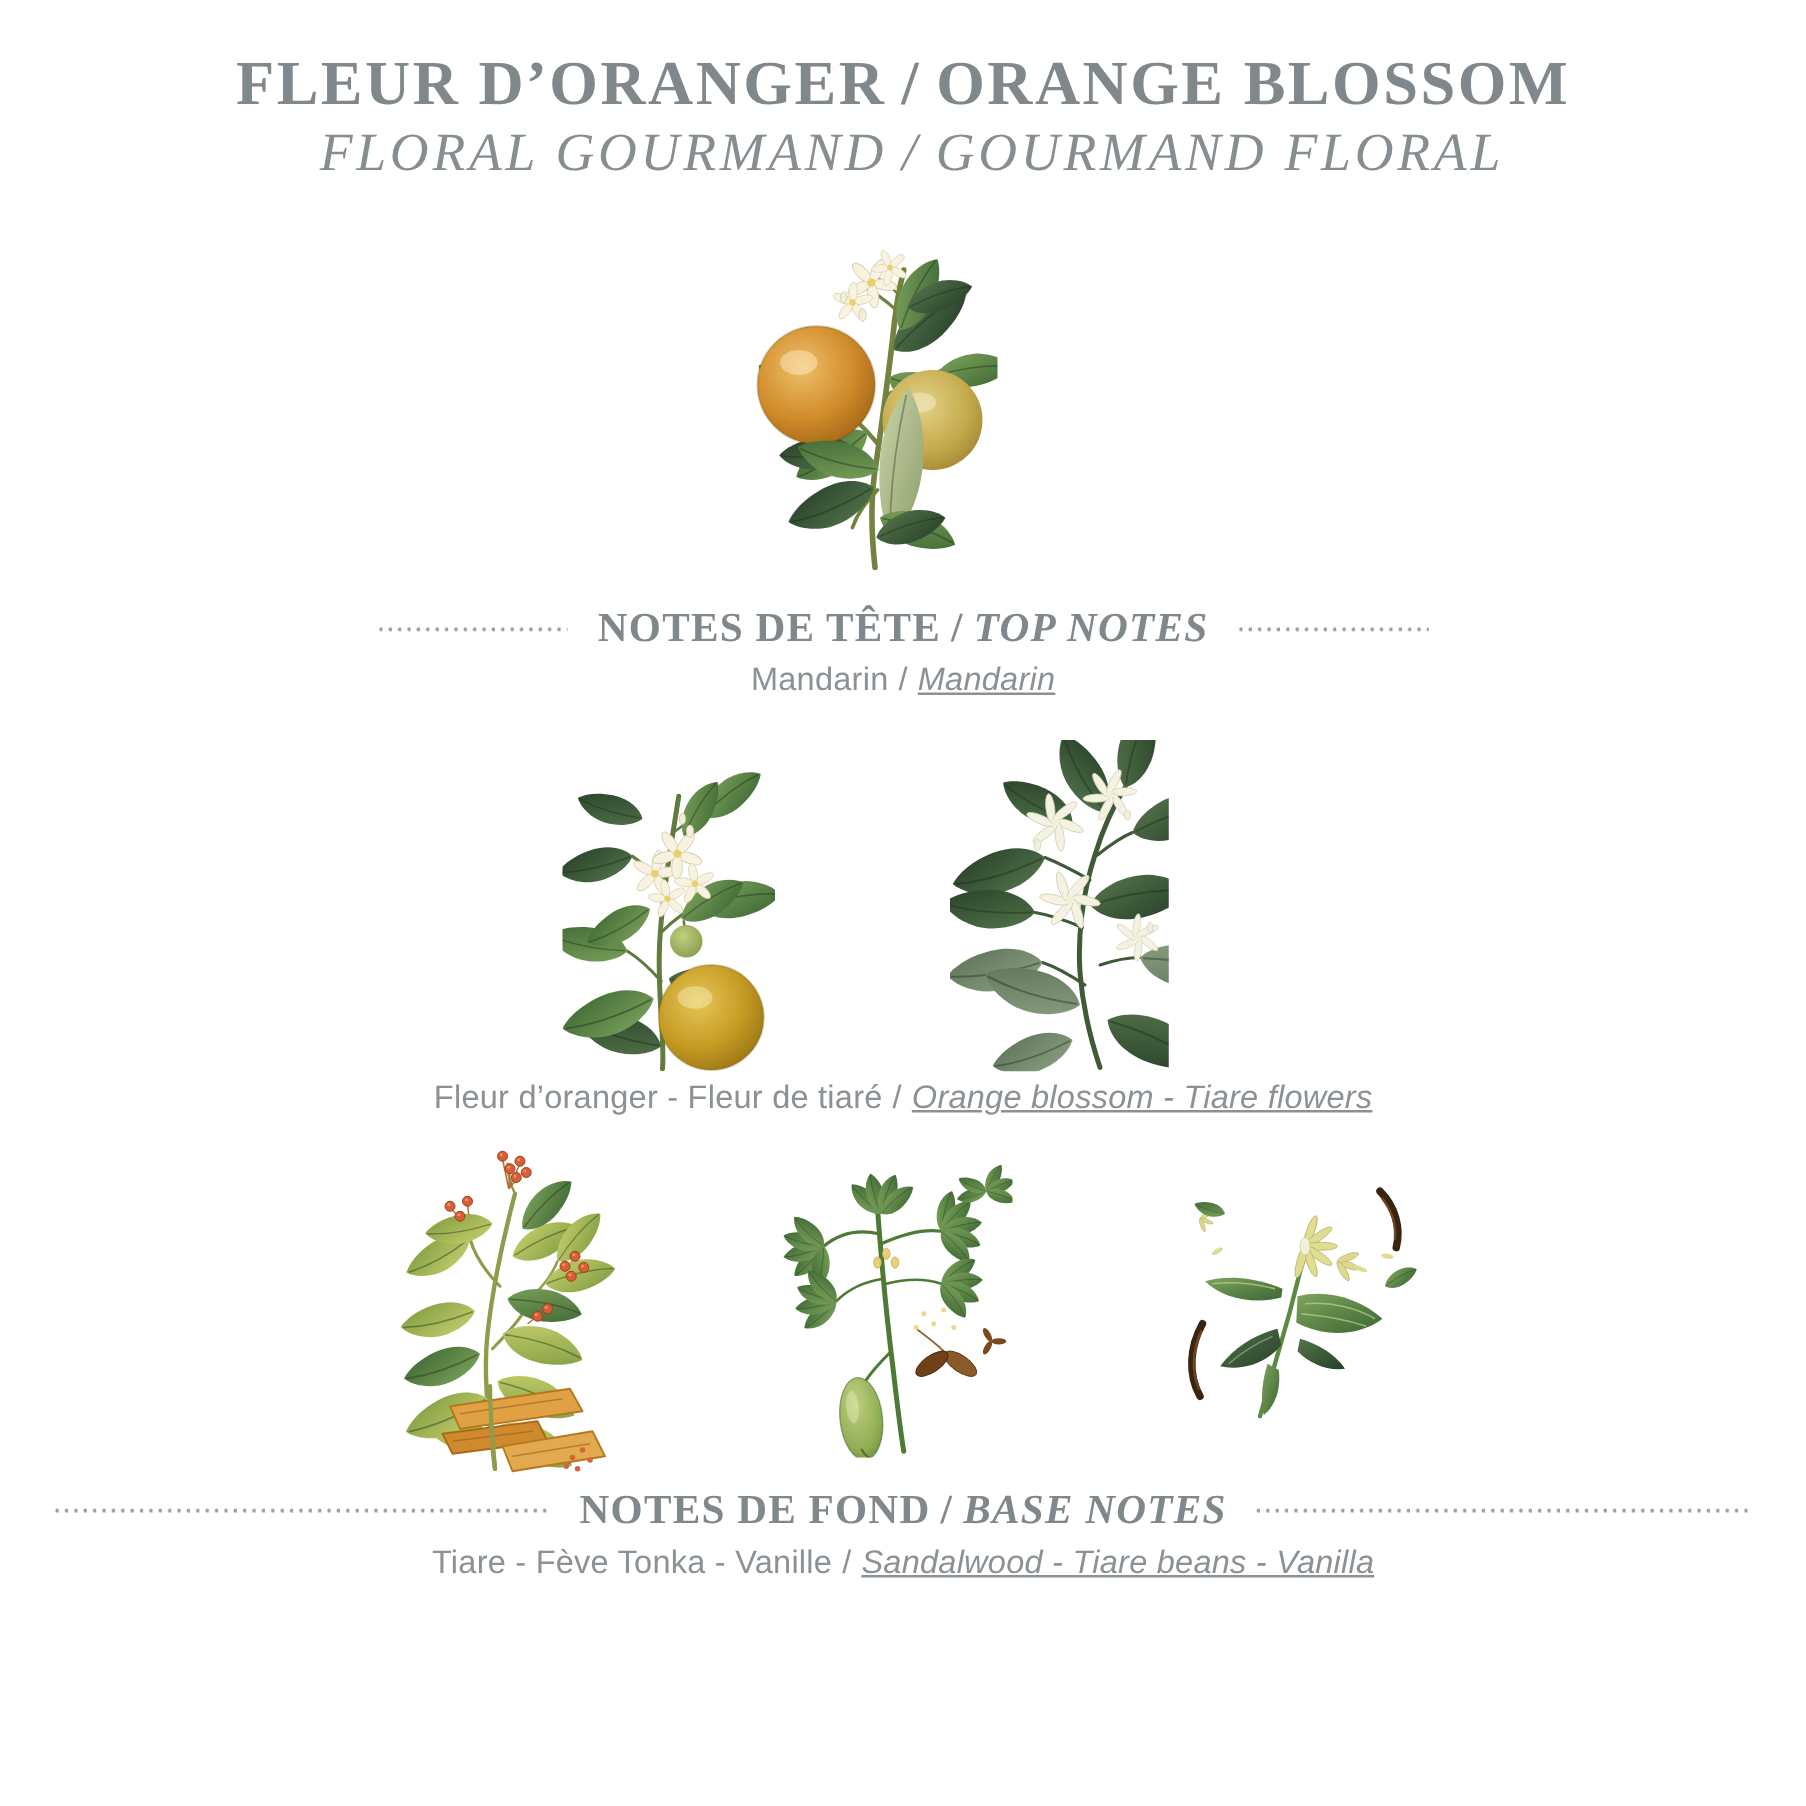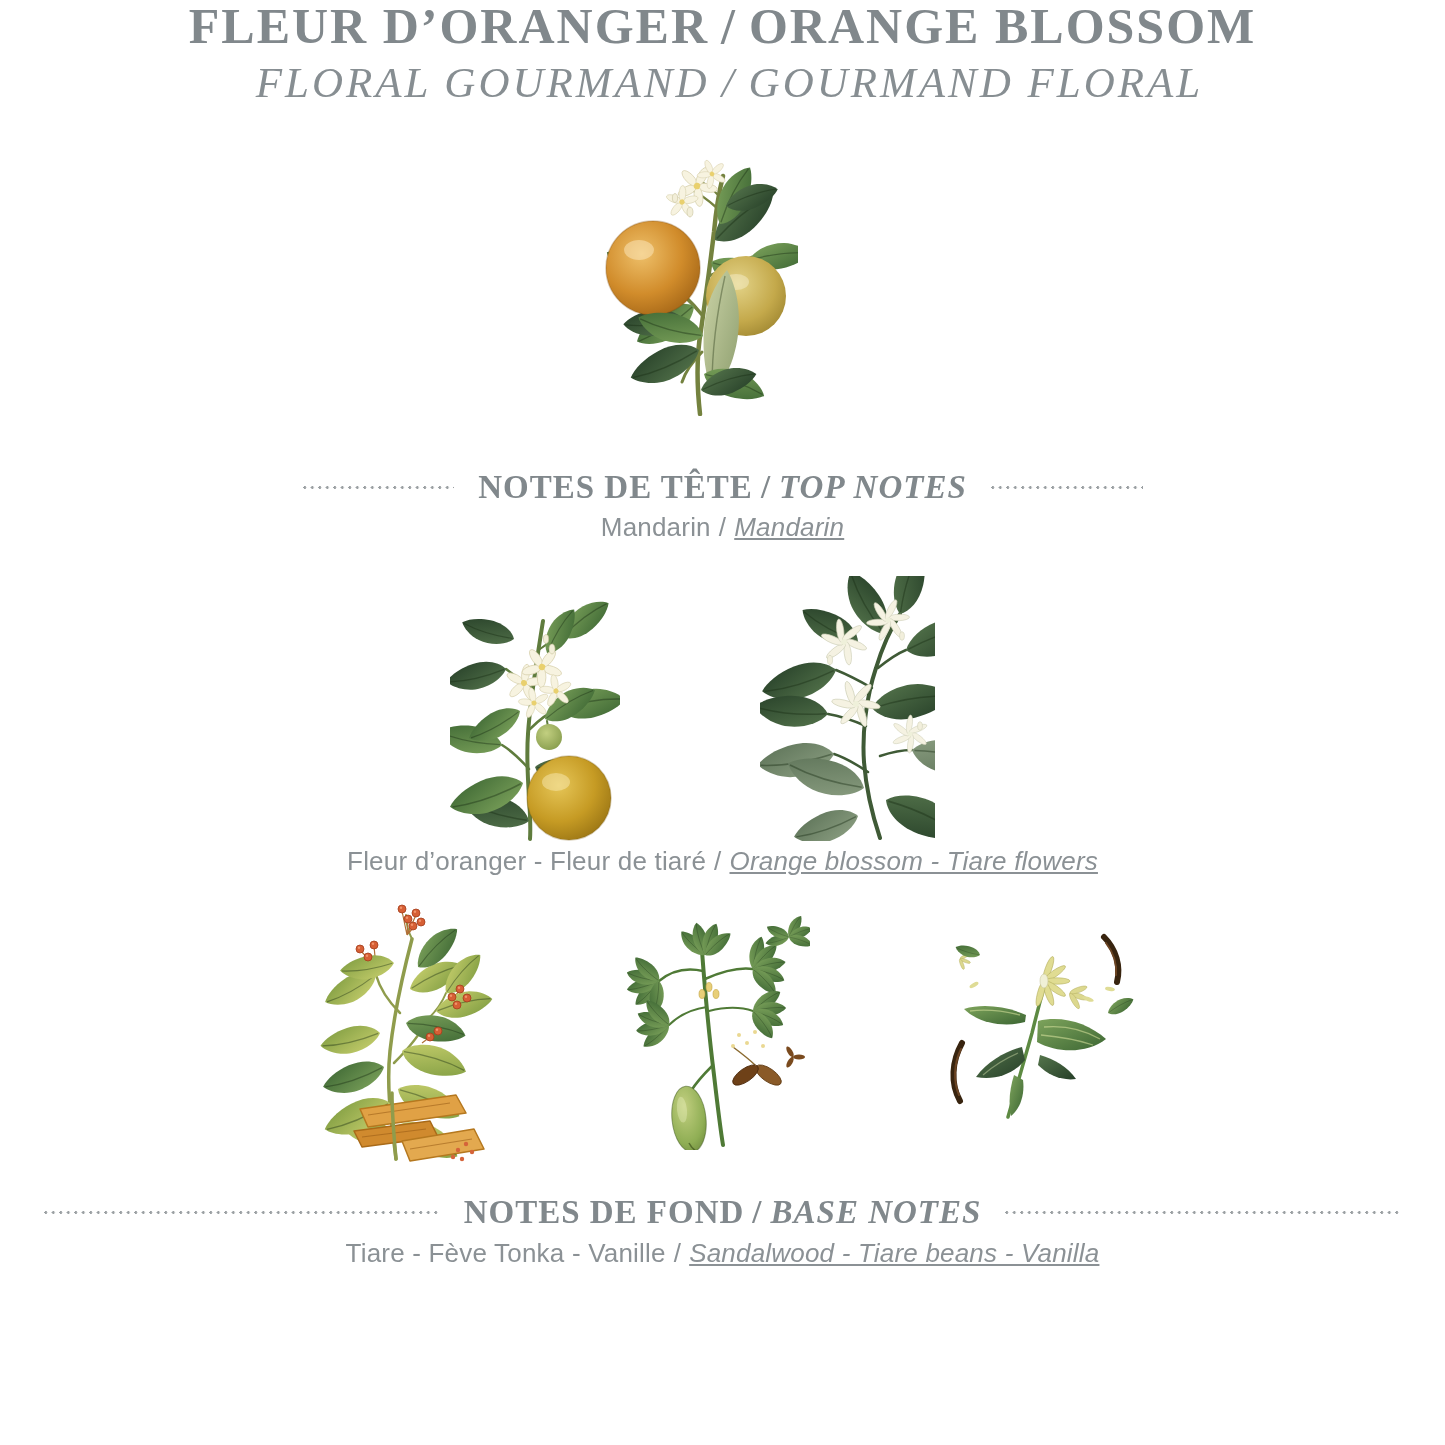--- a/index.html
+++ b/index.html
@@ -6,21 +6,21 @@
     --ink:#81888c;        
     --ink2:#878e92;       
     --notes:#8b9195;      
     --dot:#9ba0a3;        
     --bg:#ffffff;
   }
   *{margin:0;padding:0;box-sizing:border-box;}
   html,body{background:var(--bg);}
   .page{
     position:relative;width:1445px;height:1445px;background:var(--bg);
-    overflow:hidden;
+    overflow:hidden;padding-top:40px;
     font-family:"Liberation Sans",sans-serif;
   }
   
   .hdr{text-align:center;}
   .hdr h1{
     font-family:"Liberation Serif",serif;font-weight:700;font-size:50px;line-height:1.05;
     letter-spacing:2px;color:var(--ink);white-space:nowrap;
   }
   .hdr h2{
     margin-top:6px;font-family:"Liberation Serif",serif;font-style:italic;font-weight:400;
@@ -28,23 +28,23 @@
   }
   .hdr .sep{margin:0 12px;}
   
   .illus-row{display:flex;justify-content:center;align-items:flex-end;}
   .row-hero{margin-top:38px;transform:translateX(-25px);}
   .row-heart{margin-top:24px;gap:140px;transform:translateX(-30px);}
   .row-base{margin-top:14px;gap:110px;}
   svg.illus{display:block;}
   
   .rule-row{display:flex;align-items:center;margin:0 auto;gap:24px;}
-  .rule-row.w-top{width:840px;margin-top:52px;}
+  .rule-row.w-top{width:840px;margin-top:28px;}
   .rule-row.w-heart{width:1030px;margin-top:26px;}
-  .rule-row.w-base{width:1358px;margin-top:28px;}
+  .rule-row.w-base{width:1358px;margin-top:8px;}
   .dots{
     flex:1;height:3px;
     background-image:radial-gradient(circle 1.5px at 1.8px 1.5px,var(--dot) 97%,rgba(0,0,0,0));
     background-size:7.5px 3px;background-repeat:repeat-x;
   }
   h3.sec{
     font-family:"Liberation Serif",serif;font-weight:700;font-size:33px;line-height:1.2;
     letter-spacing:1px;color:var(--ink);white-space:nowrap;
   }
   h3.sec .en{font-style:italic;}

